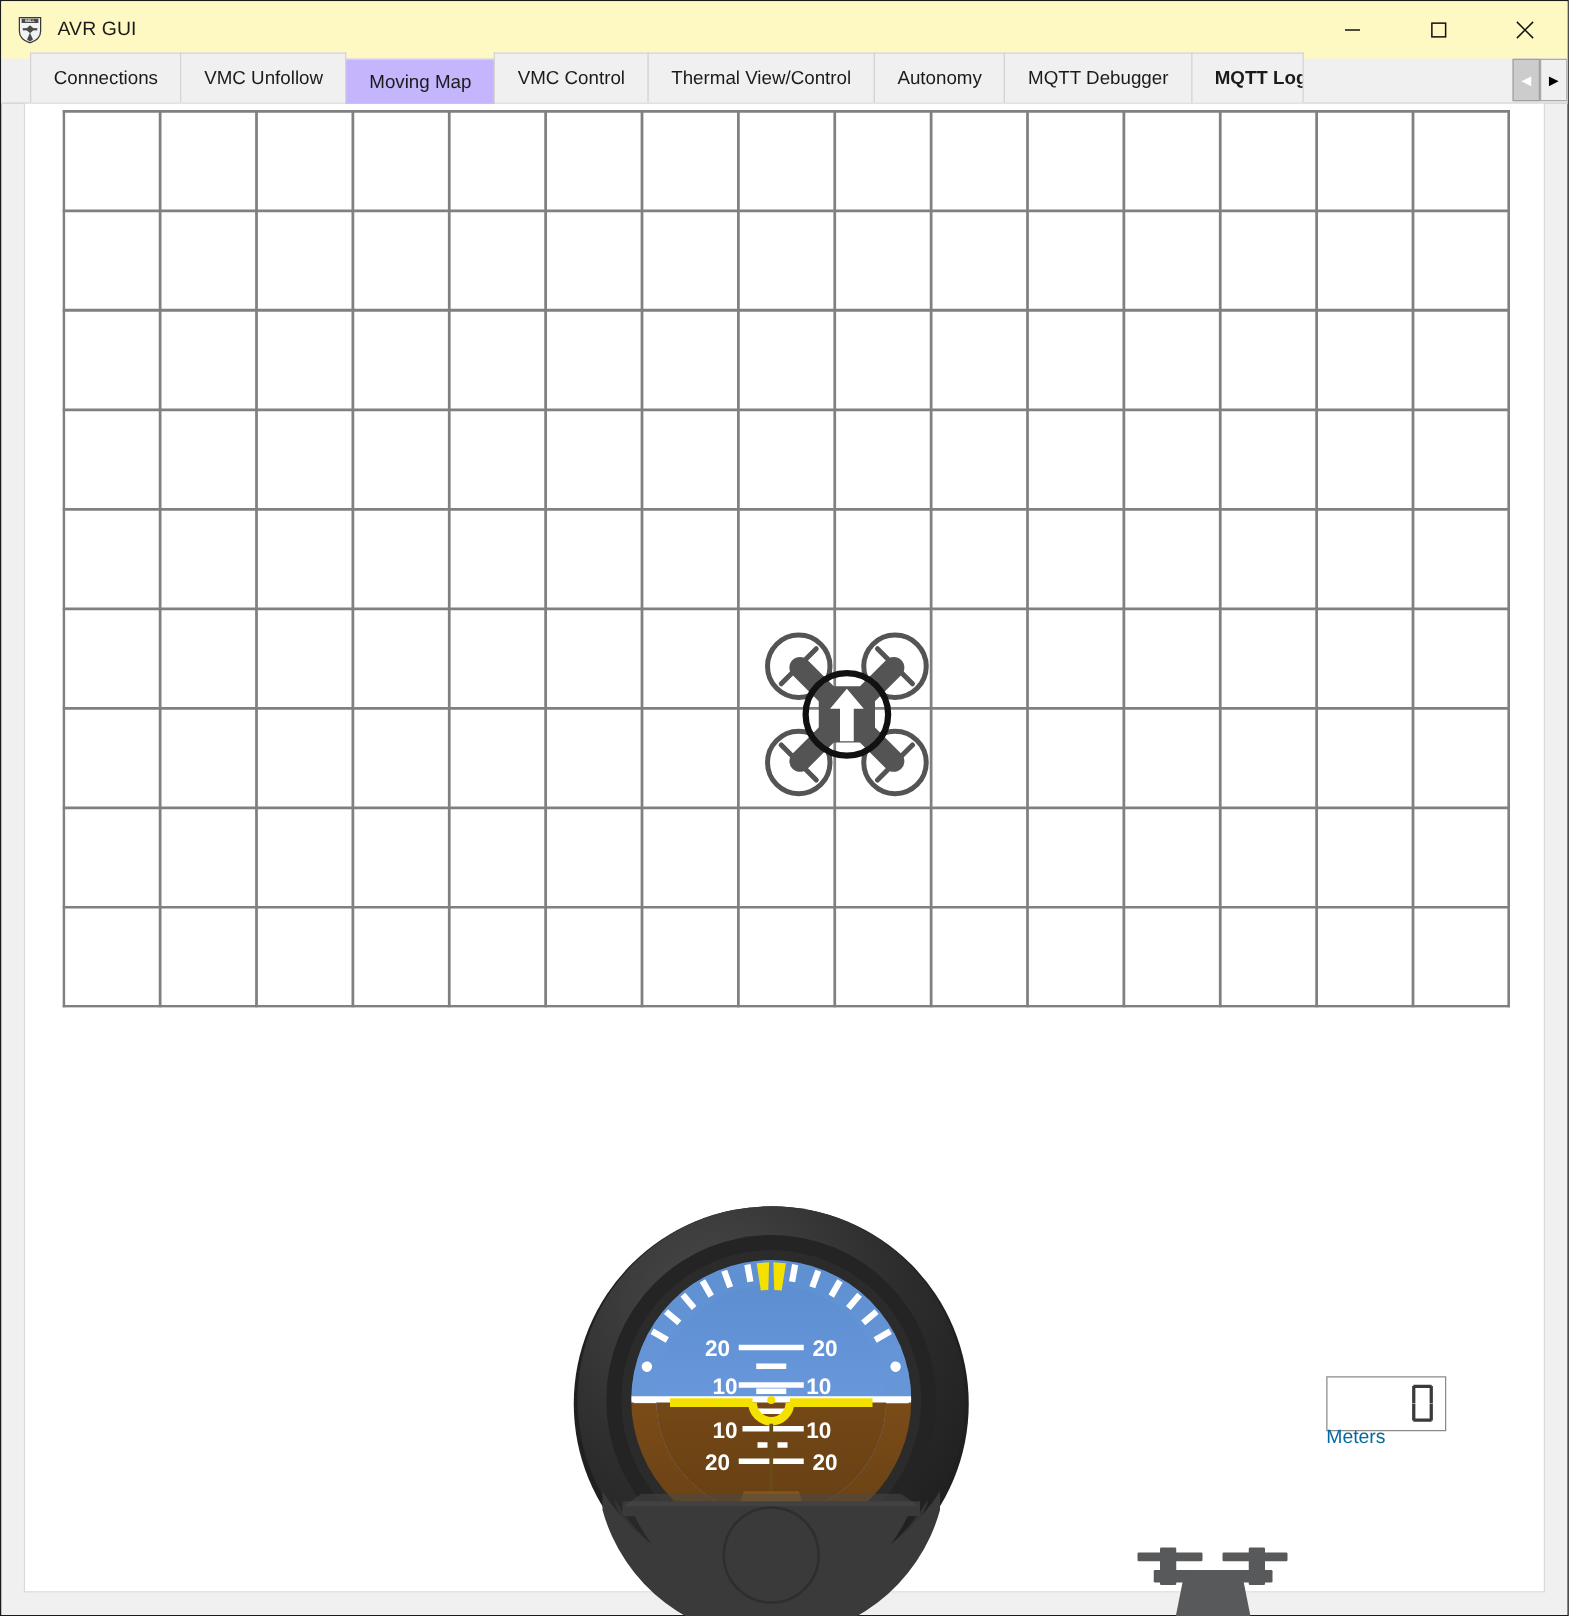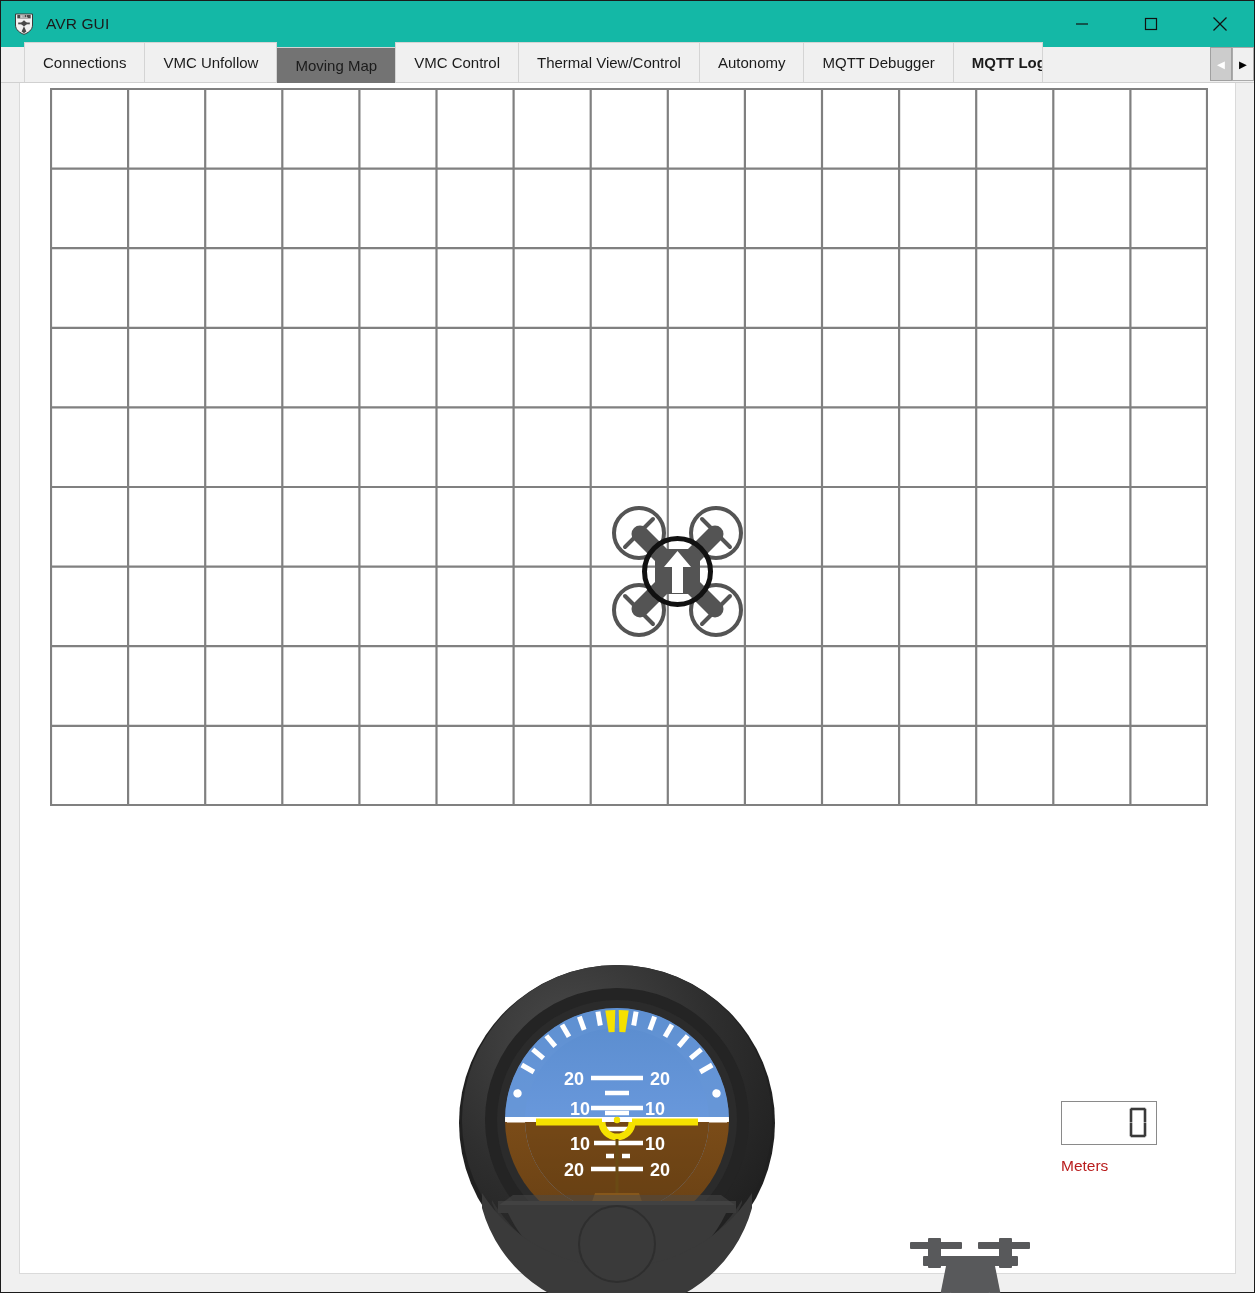--- a/index.html
+++ b/index.html
@@ -12,21 +12,21 @@
   }
   .window {
     position: absolute; inset: 0;
     background: #f0f0f0;
     border: 1px solid #1b1b1b;
     display: flex; flex-direction: column;
   }
   
   .titlebar {
     height: 46px; min-height: 46px;
-    background: #14b8a6;
+    background: #fef9c3;
     display: flex; align-items: center;
     position: relative;
   }
   .app-icon {
     width: 20px; height: 22px;
     margin-left: 13px; margin-right: 12px;
     flex: 0 0 auto;
   }
   .title-text {
     font-size: 15.5px; color: #1b1b1b;
@@ -57,21 +57,21 @@
     padding: 0 18px;
     font-size: 15px; color: #1b1b1b;
     background: #f0f0f0;
     border: 1px solid #d4d4d4;
     border-bottom: none;
     margin-right: -1px;
     white-space: nowrap;
     cursor: default;
   }
   .tab.active {
-    background: #737373;
+    background: #c4b5fd;
     height: 36px;
     border-color: #d4d4d4;
     position: relative; z-index: 3;
     margin-bottom: -1px;
   }
   .tab.clipped { overflow: hidden; max-width: 90px; font-weight: bold; }
   .tab-scrollers {
     position: absolute; right: 0; bottom: 1px;
     display: flex; height: 34px;
   }
@@ -134,22 +134,22 @@
     position: absolute;
     left: 1041px; top: 278px;
     width: 96px; height: 44px;
     background: #ffffff;
     border: 1px solid #8a8a8a;
     display: flex; align-items: center; justify-content: flex-end;
     padding-right: 8px;
   }
   .lcd-label {
     position: absolute;
-    left: 1041px; top: 334px;
-    font-size: 15.5px; color: #b91c1c;
+    left: 1041px; top: 318px;
+    font-size: 15.5px; color: #0369a1;
   }
   .ground-drone {
     position: absolute;
     left: 845px; top: 395px;
     width: 200px; height: 115px;
   }
 </style>
 </head>
 <body>
 

